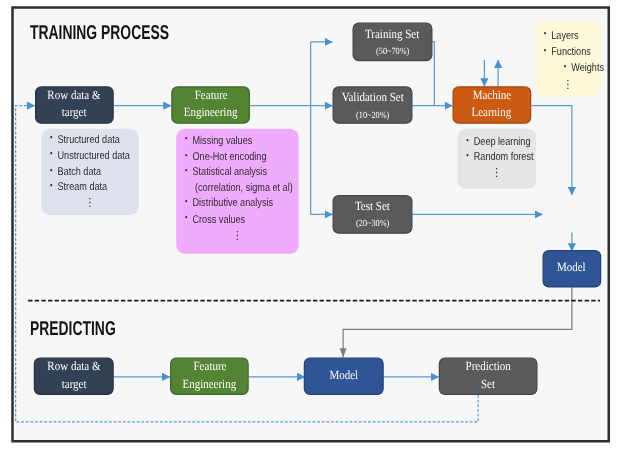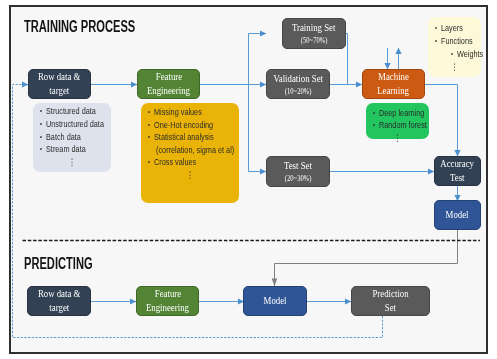--- a/index.html
+++ b/index.html
@@ -82,24 +82,20 @@
       <span class="l2 small">(10~20%)</span>
     </div>
     <div class="node" style="left: 266px; top: 156px; width: 64px; height: 31px; background: rgb(90, 90, 90); border: 0.7px solid rgb(70, 70, 70);">
       <span class="l1">Test Set</span>
       <span class="l2 small">(20~30%)</span>
     </div>
     <div class="node" style="left: 362px; top: 69px; width: 63px; height: 30px; background: rgb(205, 90, 18); border: 0.7px solid rgb(160, 70, 14);">
       <span class="l1">Machine</span>
       <span class="l2">Learning</span>
     </div>
-    <div class="node" style="left: 434px; top: 156px; width: 47px; height: 30px; background: rgb(51, 65, 84); border: 0.7px solid rgb(40, 51, 66);">
-      <span class="l1">Accuracy</span>
-      <span class="l2">Test</span>
-    </div>
     <div class="node" style="left: 434px; top: 200px; width: 47px; height: 30px; background: rgb(47, 85, 151); border: 0.7px solid rgb(37, 66, 118);">
       <span class="l1">Model</span>
     </div>
     <div class="node" style="left: 27px; top: 286px; width: 64px; height: 30px; background: rgb(51, 65, 84); border: 0.7px solid rgb(40, 51, 66);">
       <span class="l1">Row data &amp;</span>
       <span class="l2">target</span>
     </div>
     <div class="node" style="left: 136px; top: 286px; width: 63px; height: 30px; background: rgb(83, 132, 52); border: 0.7px solid rgb(65, 103, 41);">
       <span class="l1">Feature</span>
       <span class="l2">Engineering</span>
@@ -113,39 +109,40 @@
     </div>
     <div class="panel" style="left: 33px; top: 103px; width: 78px; height: 69px; background: rgb(222, 226, 236);">
       <div style="padding: 2.3px 0px 0px 6.8px; font-size: 9px; line-height: 12.7px;">
         <div class="row" style="padding-left: 5.8px;"><span class="bul">•</span><span>Structured data</span></div>
         <div class="row" style="padding-left: 5.8px; text-align: right;"><span class="bul">•</span><span>Unstructured data</span></div>
         <div class="row" style="padding-left: 5.8px;"><span class="bul">•</span><span>Batch data</span></div>
         <div class="row" style="padding-left: 5.8px;"><span class="bul">•</span><span>Stream data</span></div>
         <div class="ell" style="text-align: center; padding-right: 7px;">⋮</div>
       </div>
     </div>
-    <div class="panel" style="left: 141px; top: 103px; width: 98px; height: 100px; background: #eab308;">
+    <div class="panel" style="left: 141px; top: 103px; width: 98px; height: 100px; background: #f0abfc;">
       <div style="padding: 3px 0px 0px 6.8px; font-size: 9px; line-height: 12.6px;">
         <div class="row" style="padding-left: 5.8px;"><span class="bul">•</span><span>Missing values</span></div>
         <div class="row" style="padding-left: 5.8px;"><span class="bul">•</span><span>One-Hot encoding</span></div>
         <div class="row" style="padding-left: 5.8px;"><span class="bul">•</span><span>Statistical analysis</span></div>
         <div class="row" style="padding-left: 8.2px;"><span>(correlation, sigma et al)</span></div>
+        <div class="row" style="padding-left: 5.8px;"><span class="bul">•</span><span>Distributive analysis</span></div>
         <div class="row" style="padding-left: 5.8px;"><span class="bul">•</span><span>Cross values</span></div>
         <div class="ell" style="text-align: center; padding-right: 7px;">⋮</div>
       </div>
     </div>
     <div class="panel" style="left: 428px; top: 17px; width: 53px; height: 60px; background: rgb(253, 249, 216);">
       <div style="padding: 4.8px 0px 0px 6.8px; font-size: 9px; line-height: 12.9px;">
         <div class="row" style="padding-left: 5.8px;"><span class="bul">•</span><span>Layers</span></div>
         <div class="row" style="padding-left: 5.8px;"><span class="bul">•</span><span>Functions</span></div>
         <div class="row" style="padding-left: 5.8px; margin-left: 16px;"><span class="bul">•</span><span>Weights</span></div>
         <div class="ell" style="text-align: center; padding-right: 7px;">⋮</div>
       </div>
     </div>
-    <div class="panel" style="left: 366px; top: 103px; width: 63px; height: 36px; background: #22c55e;">
+    <div class="panel" style="left: 366px; top: 103px; width: 63px; height: 48px; background: #e5e5e5;">
       <div style="padding: 3.7px 0px 0px 6.8px; font-size: 9px; line-height: 12.7px;">
         <div class="row" style="padding-left: 5.8px;"><span class="bul">•</span><span>Deep learning</span></div>
         <div class="row" style="padding-left: 5.8px;"><span class="bul">•</span><span>Random forest</span></div>
         <div class="ell" style="text-align: center; padding-right: 7px;">⋮</div>
       </div>
     </div>
     <div class="sect-title" style="left: 24px; top: 18px; font-size: 16px;">TRAINING PROCESS</div>
     <div class="sect-title" style="left: 24px; top: 255px; font-size: 16px;">PREDICTING</div>
   </div>
 

